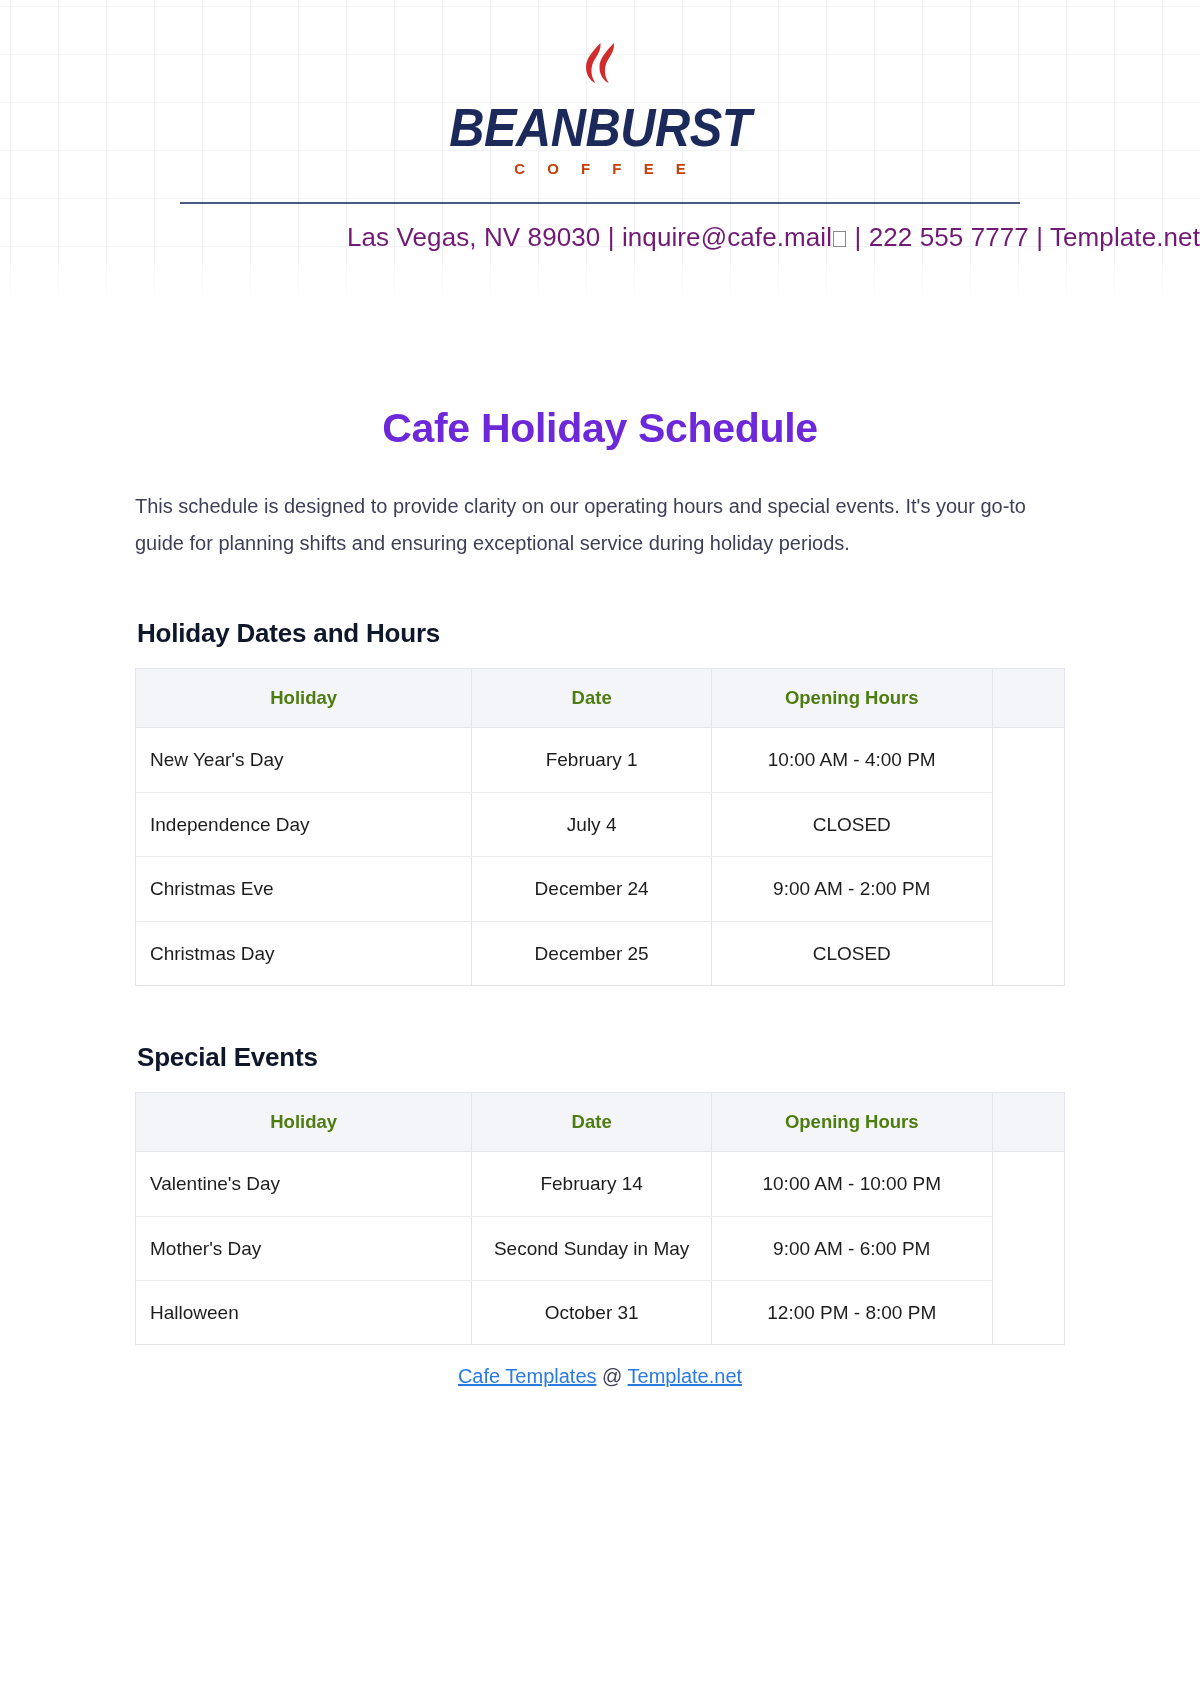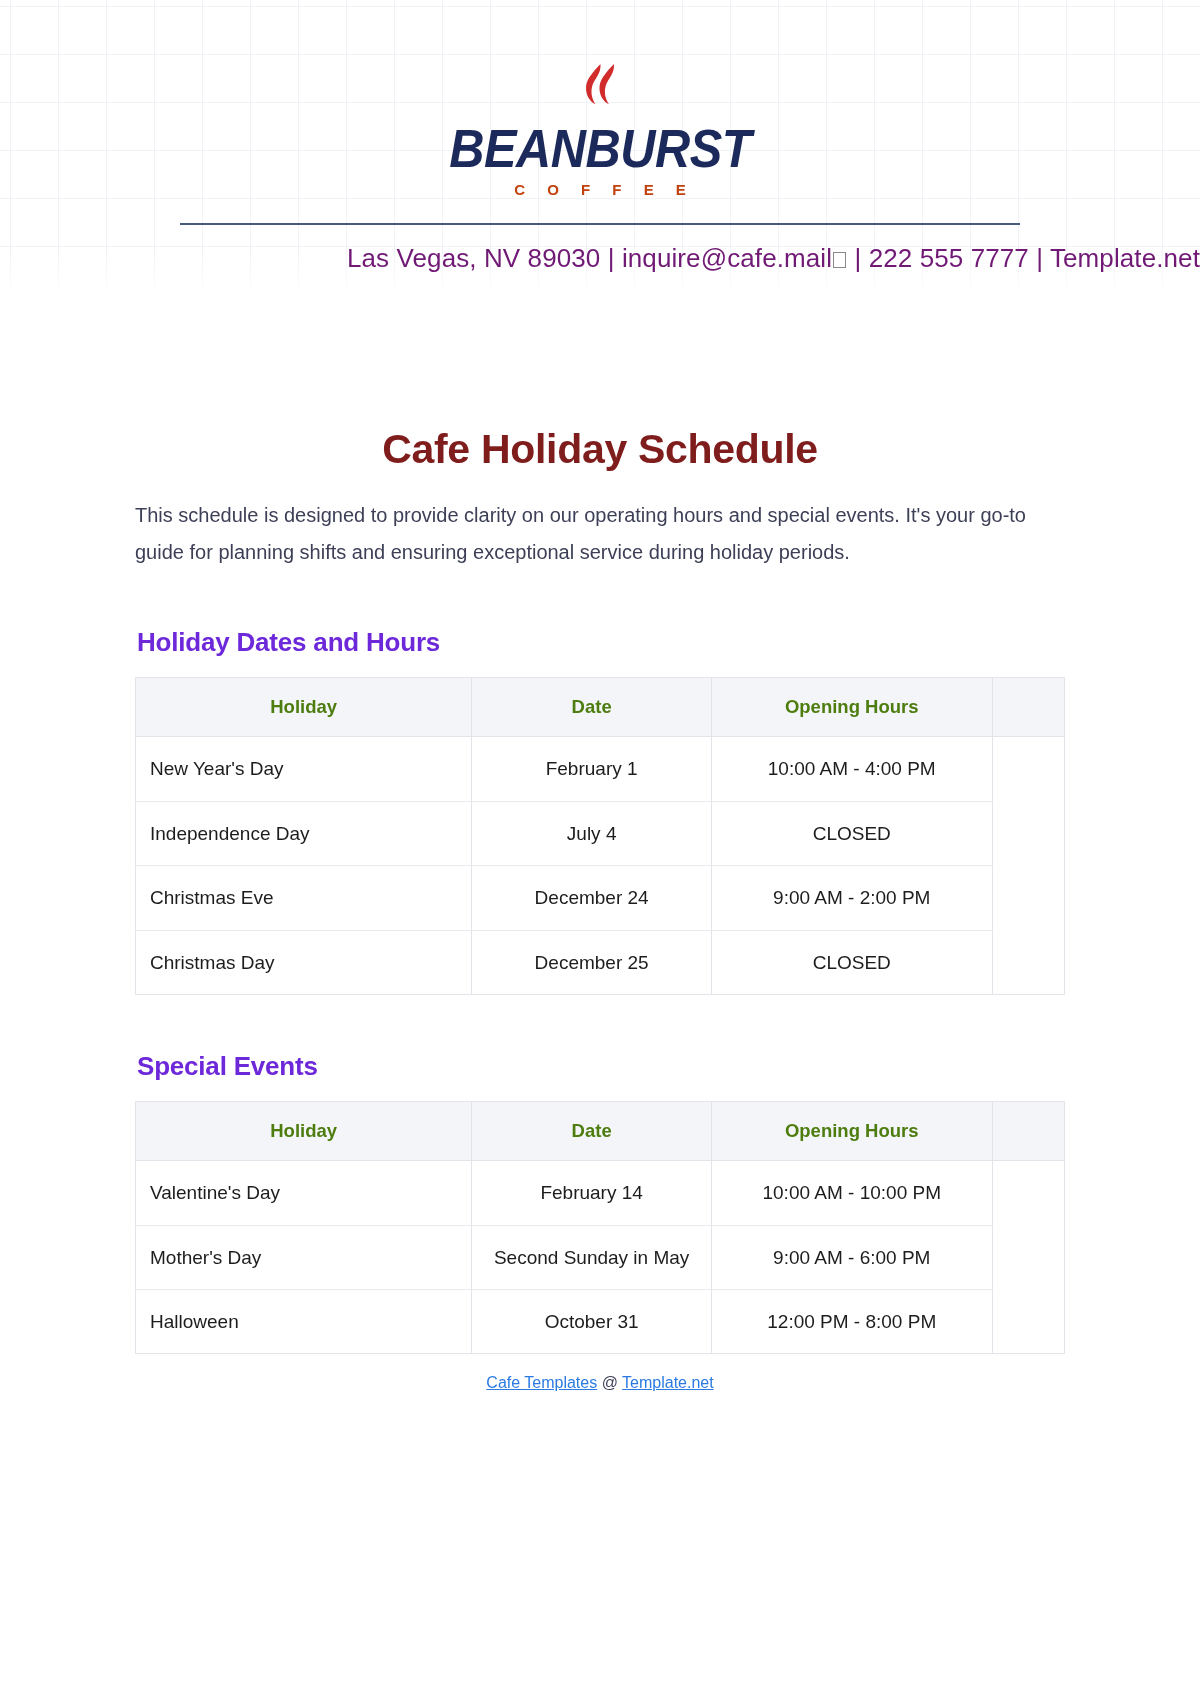--- a/index.html
+++ b/index.html
@@ -46,21 +46,20 @@
 
   .content {
     position: relative;
     z-index: 5;
   }
 
   
   .header {
     padding-top: 42px;
     text-align: center;
-    margin-top: 21px;
   }
   .logo-block {
     display: inline-block;
     text-align: center;
     line-height: 1;
   }
   .flame {
     height: 52px;
     margin-bottom: 4px;
   }
@@ -110,37 +109,37 @@
   .doc {
     width: 930px;
     margin: 0 auto;
     padding-top: 152px;
   }
 
   .doc-title {
     text-align: center;
     font-size: 41px;
     font-weight: bold;
-    color: #7f1d1d;
+    color: #6d28d9;
     letter-spacing: -0.3px;
-    margin: 0 0 24px 0;
+    margin: 0 0 36px 0;
   }
 
   .intro {
     font-size: 20px;
     line-height: 1.86;
     color: #3d3f57;
     margin: 0;
     text-align: left;
   }
 
   .section-title {
     font-size: 26px;
     font-weight: bold;
-    color: #6d28d9;
+    color: #0f172a;
     margin: 56px 0 19px 2px;
     letter-spacing: -0.2px;
   }
 
   
   table.sched {
     width: 100%;
     border-collapse: collapse;
     table-layout: fixed;
     border: 1px solid #e2e4ea;
@@ -184,21 +183,21 @@
     border-bottom: none;
   }
   table.sched tbody tr:last-child td {
     border-bottom: none;
   }
 
   
   .footer {
     text-align: center;
     margin-top: 20px;
-    font-size: 16px;
+    font-size: 20px;
     color: #3d3f57;
   }
   .footer a {
     color: #2a7ae2;
     text-decoration: underline;
   }
 </style>
 </head>
 <body>
 

